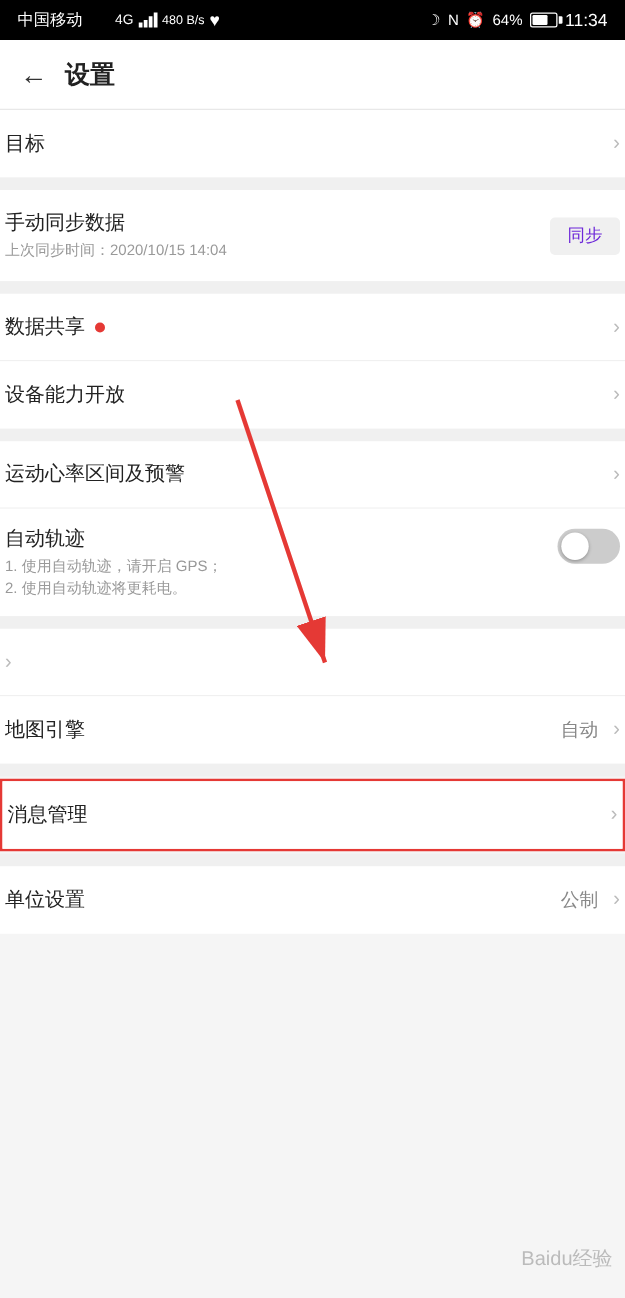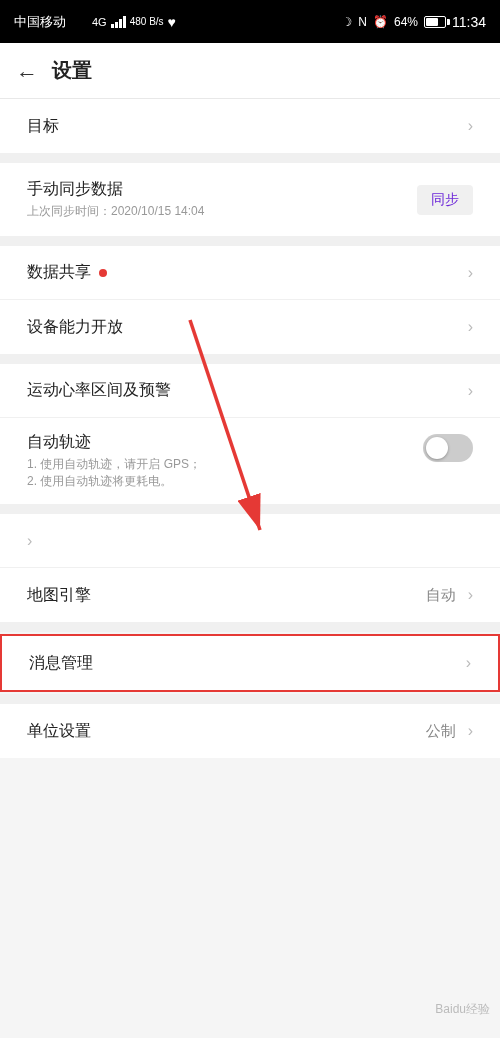--- a/index.html
+++ b/index.html
@@ -10,21 +10,21 @@
       background: #f5f5f5;
       font-family: "PingFang SC", "Microsoft YaHei", sans-serif;
       overflow: hidden;
       position: relative;
     }
 
     
     .status-bar {
       background: #000;
       color: #fff;
-      height: 43px;
+      height: 32px;
       display: flex;
       align-items: center;
       justify-content: space-between;
       padding: 0 14px;
       font-size: 13px;
     }
     .status-left { display: flex; align-items: center; gap: 4px; }
     .status-right { display: flex; align-items: center; gap: 6px; font-size: 12px; }
     .signal-bars { display: flex; align-items: flex-end; gap: 1px; height: 12px; }
     .signal-bar { background: #fff; width: 3px; }
@@ -73,21 +73,21 @@
       height: 10px;
       background: #f0f0f0;
     }
 
     
     .list-item {
       background: #fff;
       display: flex;
       align-items: center;
       justify-content: space-between;
-      padding: 16px 27px;
+      padding: 16px 4px;
       border-bottom: 1px solid #f0f0f0;
       min-height: 54px;
       cursor: pointer;
     }
     .list-item:last-child { border-bottom: none; }
     .item-left { display: flex; flex-direction: column; gap: 3px; flex: 1; }
     .item-label {
       font-size: 16px;
       color: #222;
     }
@@ -157,21 +157,21 @@
       font-size: 15px;
       color: #888;
       margin-right: 4px;
     }
 
     
     .watermark {
       position: absolute;
       bottom: 20px;
       right: 10px;
-      font-size: 12px;
+      font-size: 16px;
       color: #bbb;
       z-index: 5;
     }
   </style>
 </head>
 <body>
 
 <div class="status-bar">
   <div class="status-left">
     <span>中国移动</span>

